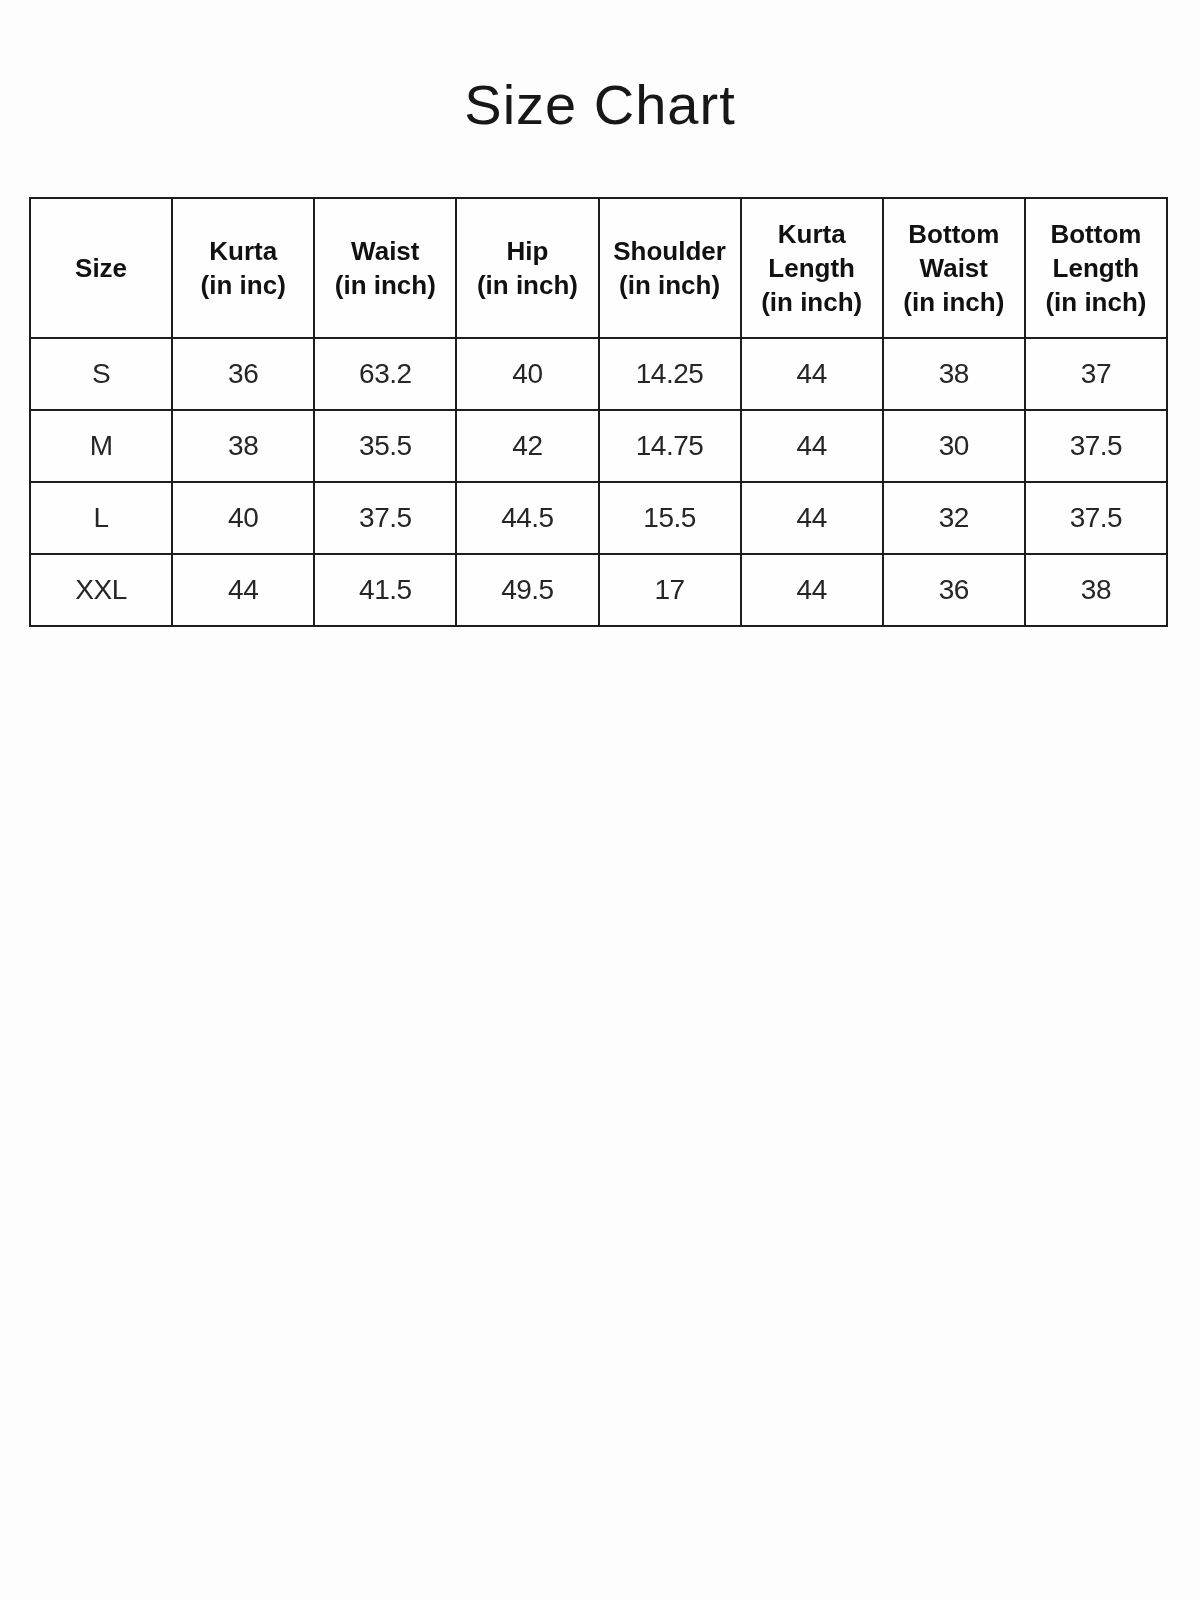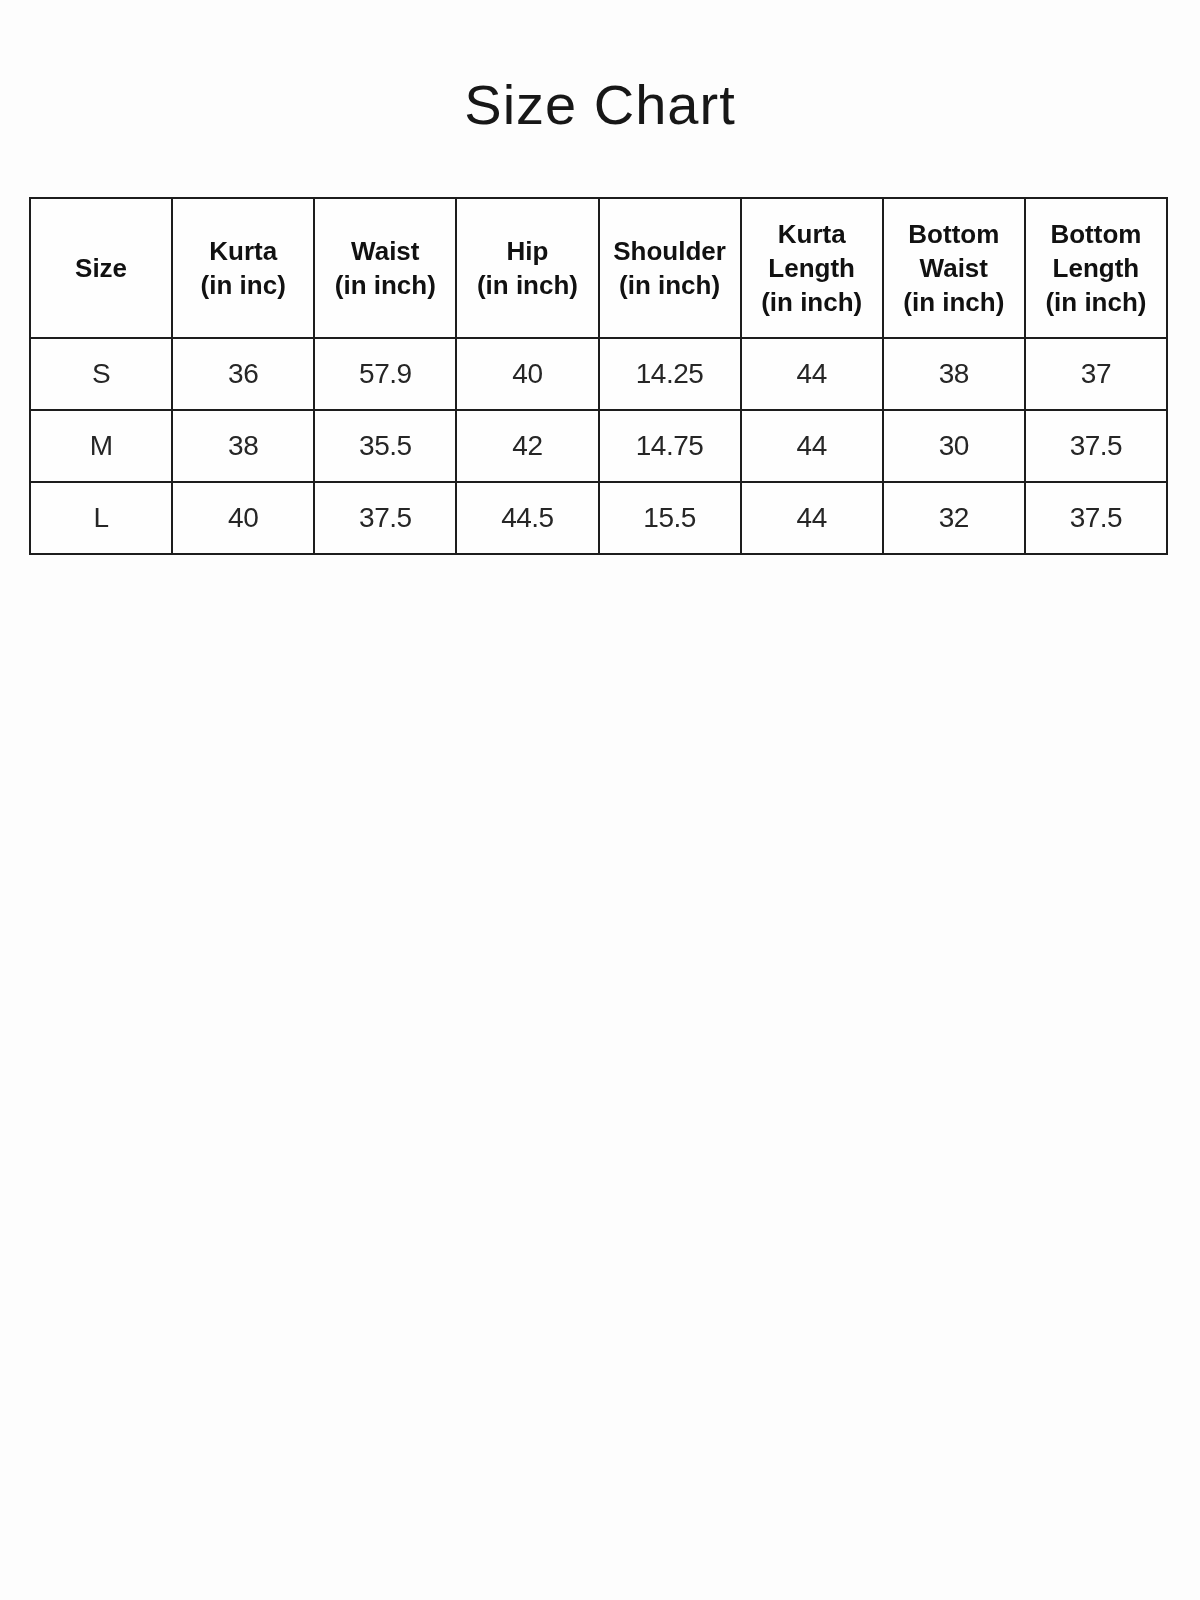--- a/index.html
+++ b/index.html
@@ -91,21 +91,21 @@
 (in inch)</th>
         <th>Bottom
 Length
 (in inch)</th>
       </tr>
     </thead>
     <tbody>
       <tr>
         <td>S</td>
         <td>36</td>
-        <td>57.9</td>
+        <td>63.2</td>
         <td>40</td>
         <td>14.25</td>
         <td>44</td>
         <td>38</td>
         <td>37</td>
       </tr>
       <tr>
         <td>M</td>
         <td>38</td>
         <td>35.5</td>
@@ -118,16 +118,26 @@
       <tr>
         <td>L</td>
         <td>40</td>
         <td>37.5</td>
         <td>44.5</td>
         <td>15.5</td>
         <td>44</td>
         <td>32</td>
         <td>37.5</td>
       </tr>
+      <tr>
+        <td>XXL</td>
+        <td>44</td>
+        <td>41.5</td>
+        <td>49.5</td>
+        <td>17</td>
+        <td>44</td>
+        <td>36</td>
+        <td>38</td>
+      </tr>
     </tbody>
   </table>
 
 </div>
 
 </body></html>

